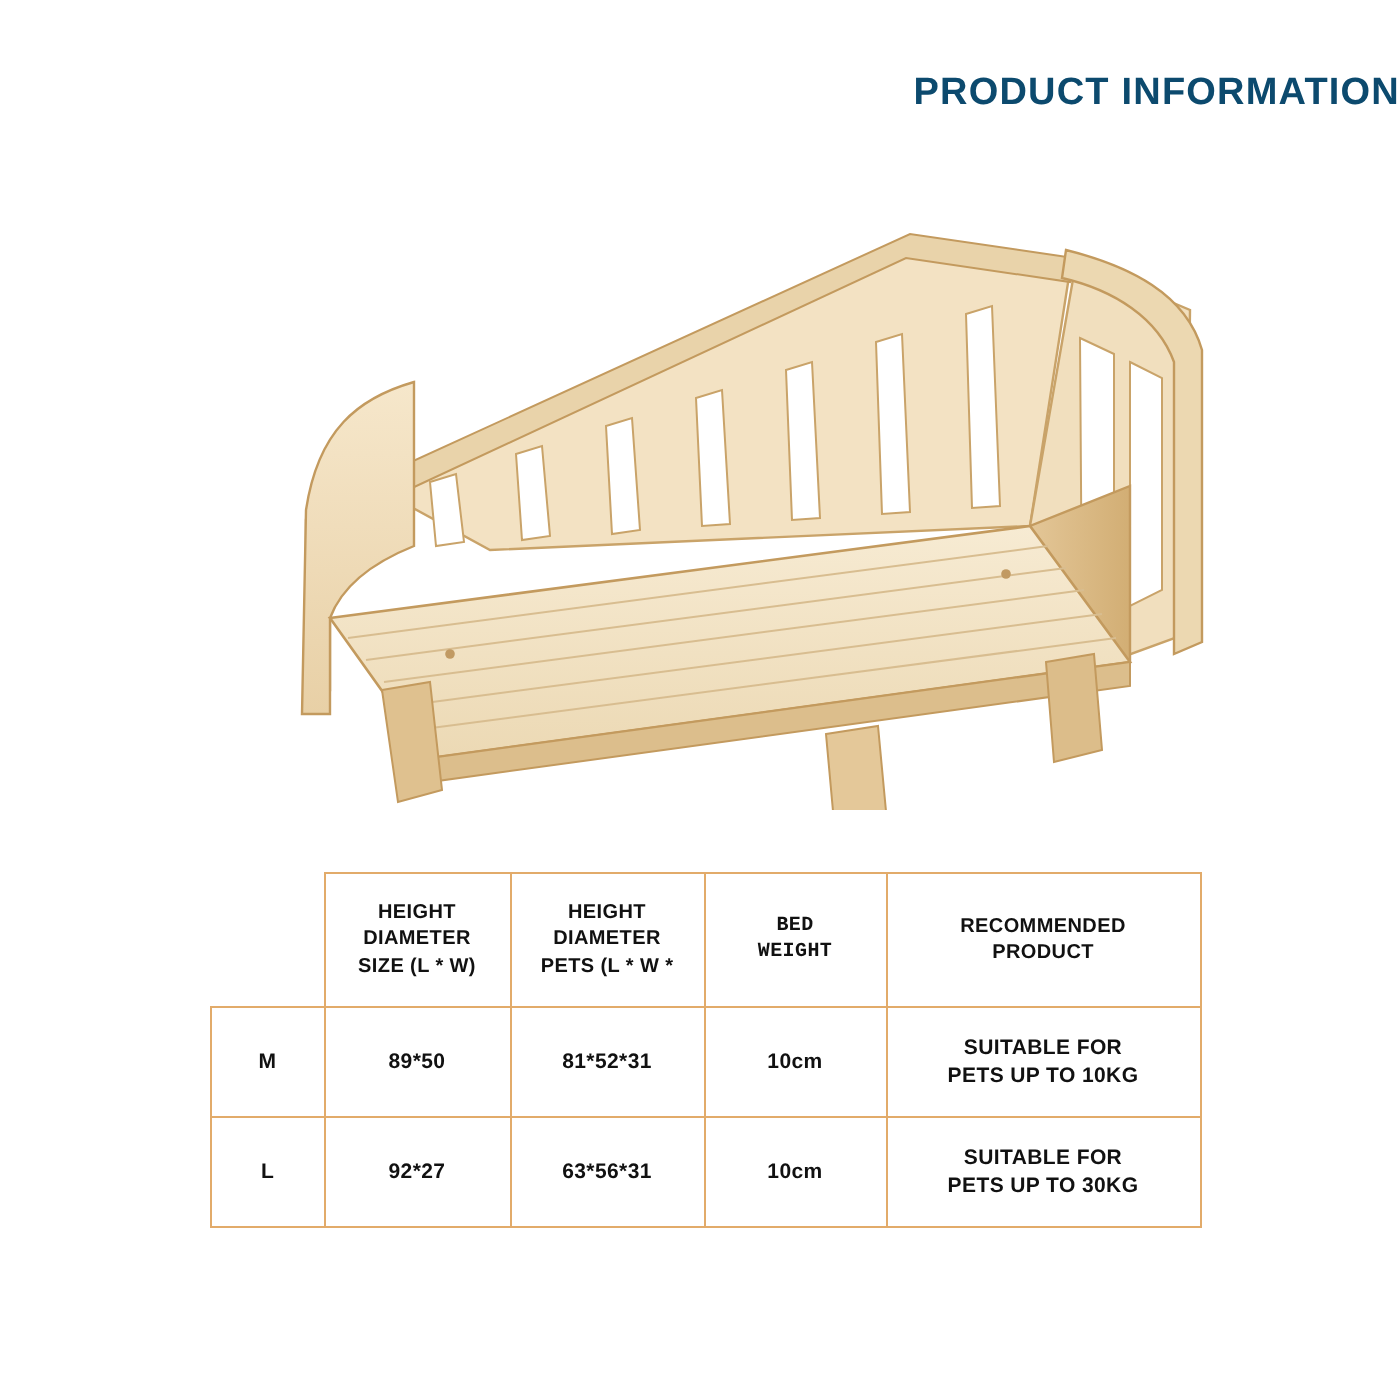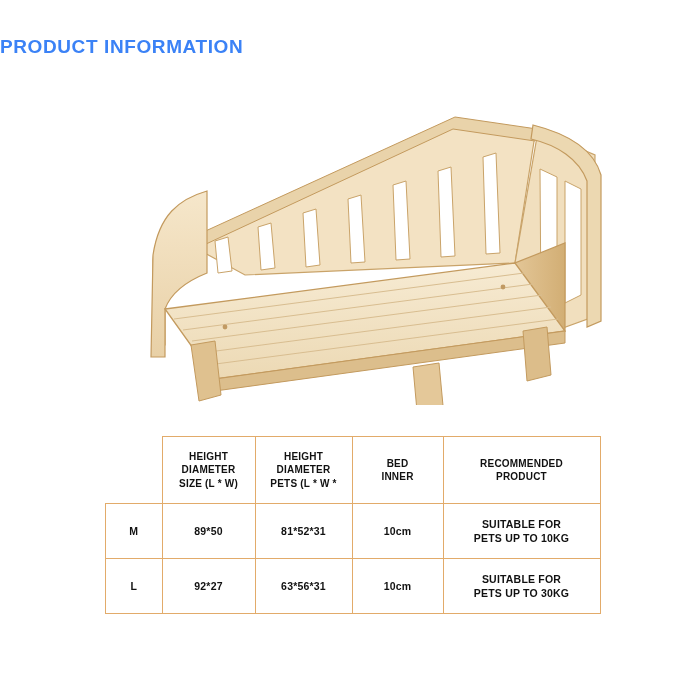--- a/index.html
+++ b/index.html
@@ -14,25 +14,25 @@
     color: #111111;
     position: relative;
     overflow: hidden;
   }
 
   .page-title {
     position: absolute;
     top: 36px;
     left: 0;
     width: 700px;
-    text-align: left;
+    text-align: right;
     font-size: 19px;
     font-weight: bold;
     letter-spacing: 0.6px;
-    color: #3b82f6;
+    color: #0c4a6e;
   }
 
   
   .product-image {
     position: absolute;
     top: 95px;
     left: 95px;
     width: 520px;
     height: 310px;
   }
@@ -65,21 +65,21 @@
   .spec-table thead th.corner {
     border-top: none;
     border-left: none;
   }
   .spec-table tbody td {
     height: 46px;
   }
   .col-label   { width: 52px; }
   .col-inner   { width: 88px; }
   .col-outer   { width: 92px; }
-  .col-height  { width: 86px; }
+  .col-height  { width: 86px; font-family: Liberation Mono, monospace; }
   .col-weight  { width: 152px; }
 
   .size-letter {
     font-size: 15px;
     font-weight: bold;
   }
   .cell-val {
     font-size: 13px;
     font-weight: bold;
   }
@@ -187,21 +187,21 @@
         <span class="hdr-line">DIAMETER</span>
         <span class="hdr-line">SIZE (L * W)</span>
       </th>
       <th class="col-outer">
         <span class="hdr-line">HEIGHT</span>
         <span class="hdr-line">DIAMETER</span>
         <span class="hdr-line">PETS (L * W *</span>
       </th>
       <th class="col-height">
         <span class="hdr-line">BED</span>
-        <span class="hdr-line">INNER</span>
+        <span class="hdr-line">WEIGHT</span>
       </th>
       <th class="col-weight">
         <span class="hdr-line">RECOMMENDED</span>
         <span class="hdr-line">PRODUCT</span>
       </th>
     </tr>
   </thead>
   <tbody>
     <tr>
       <td class="size-letter">M</td>

